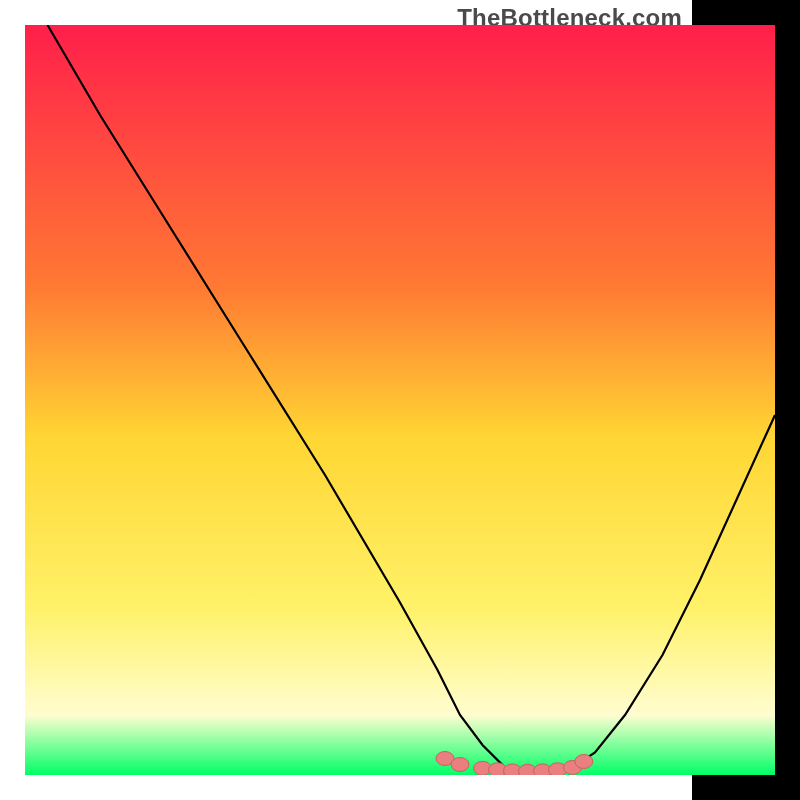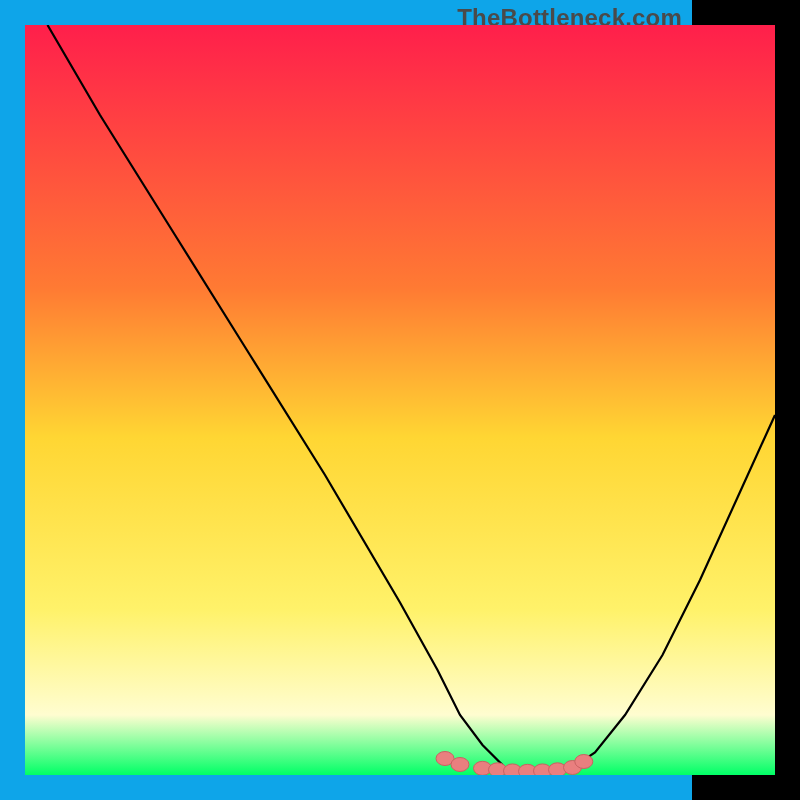--- a/index.html
+++ b/index.html
@@ -8,21 +8,21 @@
     width: 800px;
     height: 800px;
     background: #000;
     font-family: Arial, Helvetica, sans-serif;
     overflow: hidden;
   }
   .frame {
     position: relative;
     width: 692px;
     height: 800px;
-    background: #0ea5e9;
+    background: #ffffff;
   }
   .watermark {
     position: absolute;
     top: 4px;
     right: 10px;
     color: #4a4a4a;
     font-size: 24px;
     font-weight: 600;
     letter-spacing: 0.2px;
     user-select: none;

